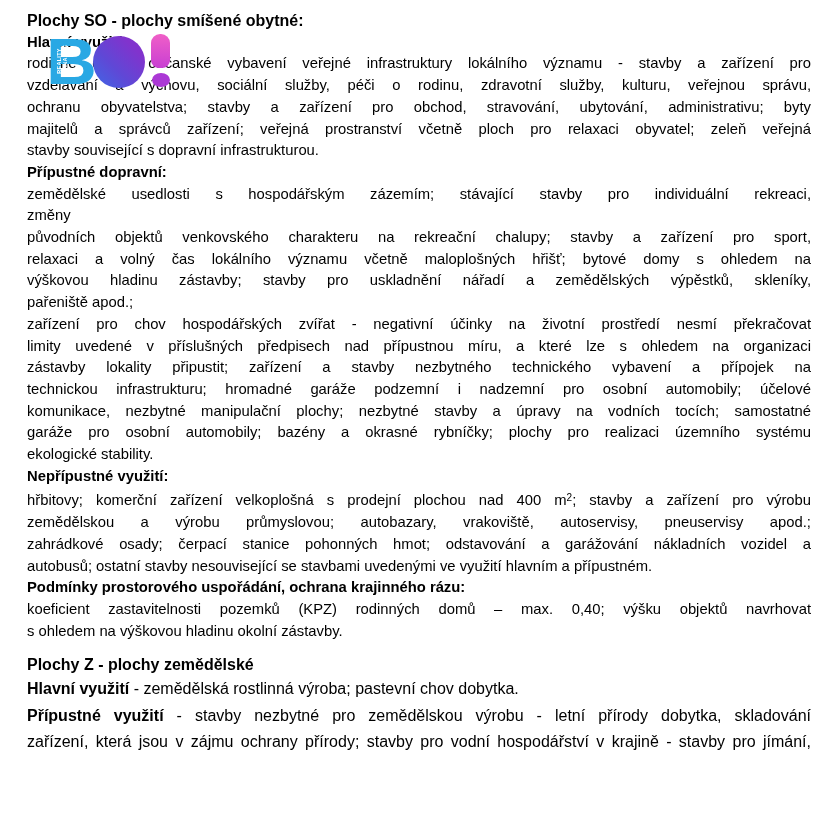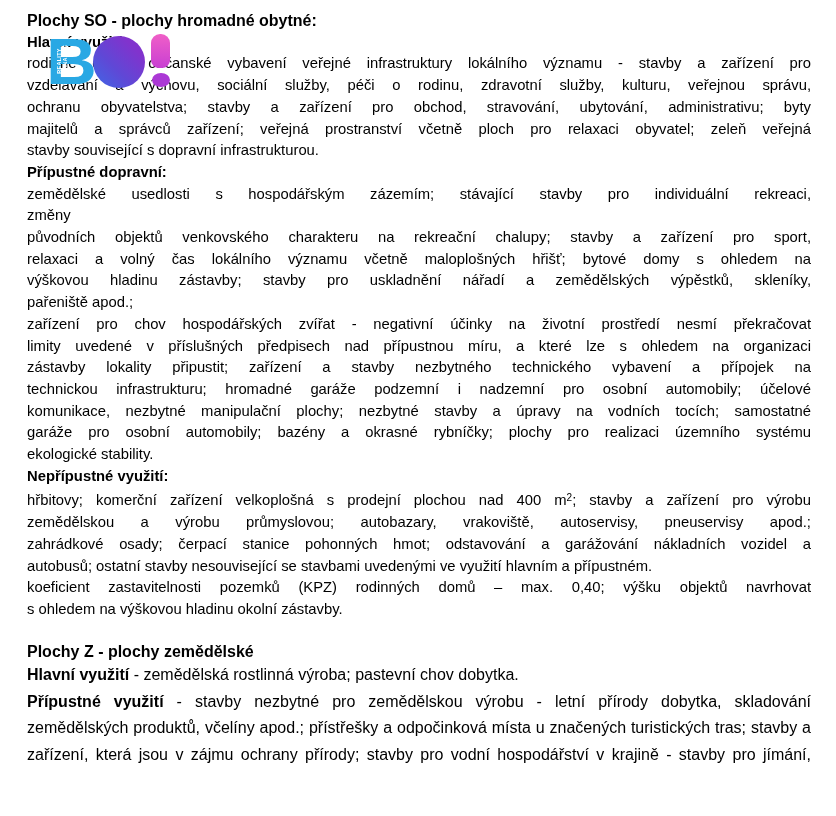--- a/index.html
+++ b/index.html
@@ -19,21 +19,21 @@
   .line {
     font-size:14.8px;
     line-height:21.7px;
     white-space:normal;
   }
   .line.j {
     text-align:justify;
     text-align-last:justify;
   }
   .line.h1 { font-size:16px; }
-  .line.gap { margin-top:20px; }
+  .line.gap { margin-top:12px; }
   .line.s2 { font-size:16px; line-height:26.4px; }
   .b { font-weight:bold; }
   .sup { font-size:10px; vertical-align:4px; }
 
   
   .logo {
     position:absolute;
     left:46px; top:32px;
     width:130px; height:58px;
     z-index:5;
@@ -78,21 +78,21 @@
     width:18px; height:14px;
     border-radius:50%;
   }
 </style>
 </head>
 <body>
 
 <div class="page">
 
   <div class="content">
-      <div class="line h1"><span class="b">Plochy SO - plochy hromadné obytné:</span></div>
+      <div class="line h1"><span class="b">Plochy SO - plochy smíšené obytné:</span></div>
       <div class="line"><span class="b">Hlavní využití:</span></div>
       <div class="line j"><span>rodinné domy; občanské vybavení veřejné infrastruktury lokálního významu - stavby a zařízení pro</span></div>
       <div class="line j"><span>vzdělávání a výchovu, sociální služby, péči o rodinu, zdravotní služby, kulturu, veřejnou správu,</span></div>
       <div class="line j"><span>ochranu obyvatelstva; stavby a zařízení pro obchod, stravování, ubytování, administrativu; byty</span></div>
       <div class="line j"><span>majitelů a správců zařízení; veřejná prostranství včetně ploch pro relaxaci obyvatel; zeleň veřejná</span></div>
       <div class="line"><span>stavby související s dopravní infrastrukturou.</span></div>
       <div class="line"><span class="b">Přípustné dopravní:</span></div>
       <div class="line j"><span>zemědělské usedlosti s hospodářským zázemím; stávající stavby pro individuální rekreaci,</span></div>
       <div class="line"><span>změny</span></div>
       <div class="line j"><span>původních objektů venkovského charakteru na rekreační chalupy; stavby a zařízení pro sport,</span></div>
@@ -104,26 +104,26 @@
       <div class="line j"><span>zástavby lokality připustit; zařízení a stavby nezbytného technického vybavení a přípojek na</span></div>
       <div class="line j"><span>technickou infrastrukturu; hromadné garáže podzemní i nadzemní pro osobní automobily; účelové</span></div>
       <div class="line j"><span>komunikace, nezbytné manipulační plochy; nezbytné stavby a úpravy na vodních tocích; samostatné</span></div>
       <div class="line j"><span>garáže pro osobní automobily; bazény a okrasné rybníčky; plochy pro realizaci územního systému</span></div>
       <div class="line"><span>ekologické stability.</span></div>
       <div class="line"><span class="b">Nepřípustné využití:</span></div>
       <div class="line j"><span>hřbitovy; komerční zařízení velkoplošná s prodejní plochou nad 400 m</span><span class="sup">2</span><span>; stavby a zařízení pro výrobu</span></div>
       <div class="line j"><span>zemědělskou a výrobu průmyslovou; autobazary, vrakoviště, autoservisy, pneuservisy apod.;</span></div>
       <div class="line j"><span>zahrádkové osady; čerpací stanice pohonných hmot; odstavování a garážování nákladních vozidel a</span></div>
       <div class="line"><span>autobusů; ostatní stavby nesouvisející se stavbami uvedenými ve využití hlavním a přípustném.</span></div>
+      <div class="line"><span class="b">Podmínky prostorového uspořádání, ochrana krajinného rázu:</span></div>
       <div class="line j"><span>koeficient zastavitelnosti pozemků (KPZ) rodinných domů – max. 0,40; výšku objektů navrhovat</span></div>
       <div class="line"><span>s ohledem na výškovou hladinu okolní zástavby.</span></div>
       <div class="line h1 gap"><span class="b">Plochy Z - plochy zemědělské</span></div>
       <div class="line s2"><span class="b">Hlavní využití</span><span> - zemědělská rostlinná výroba; pastevní chov dobytka.</span></div>
       <div class="line j s2"><span class="b">Přípustné využití</span><span> - stavby nezbytné pro zemědělskou výrobu - letní přírody dobytka, skladování</span></div>
-      <div class="line j s2"><span>zemědělských produktů, včelíny apod.; přístřešky a odpočinková místa u značených turistických tras; stavby a</span></div>
       <div class="line j s2"><span>zařízení, která jsou v zájmu ochrany přírody; stavby pro vodní hospodářství v krajině - stavby pro jímání,</span></div>
     </div>
 
   <div class="logo">
     <div class="logo-b" style="color: rgb(41, 168, 228);">B</div>
     <div class="logo-vtext">
       <span>REALITY</span><br>
       <span>&amp; FINANCE</span>
     </div>
     <div class="logo-o" style="background: linear-gradient(45deg, rgb(62, 104, 230) 0%, rgb(95, 72, 214) 40%, rgb(129, 51, 205) 78%);"></div>

